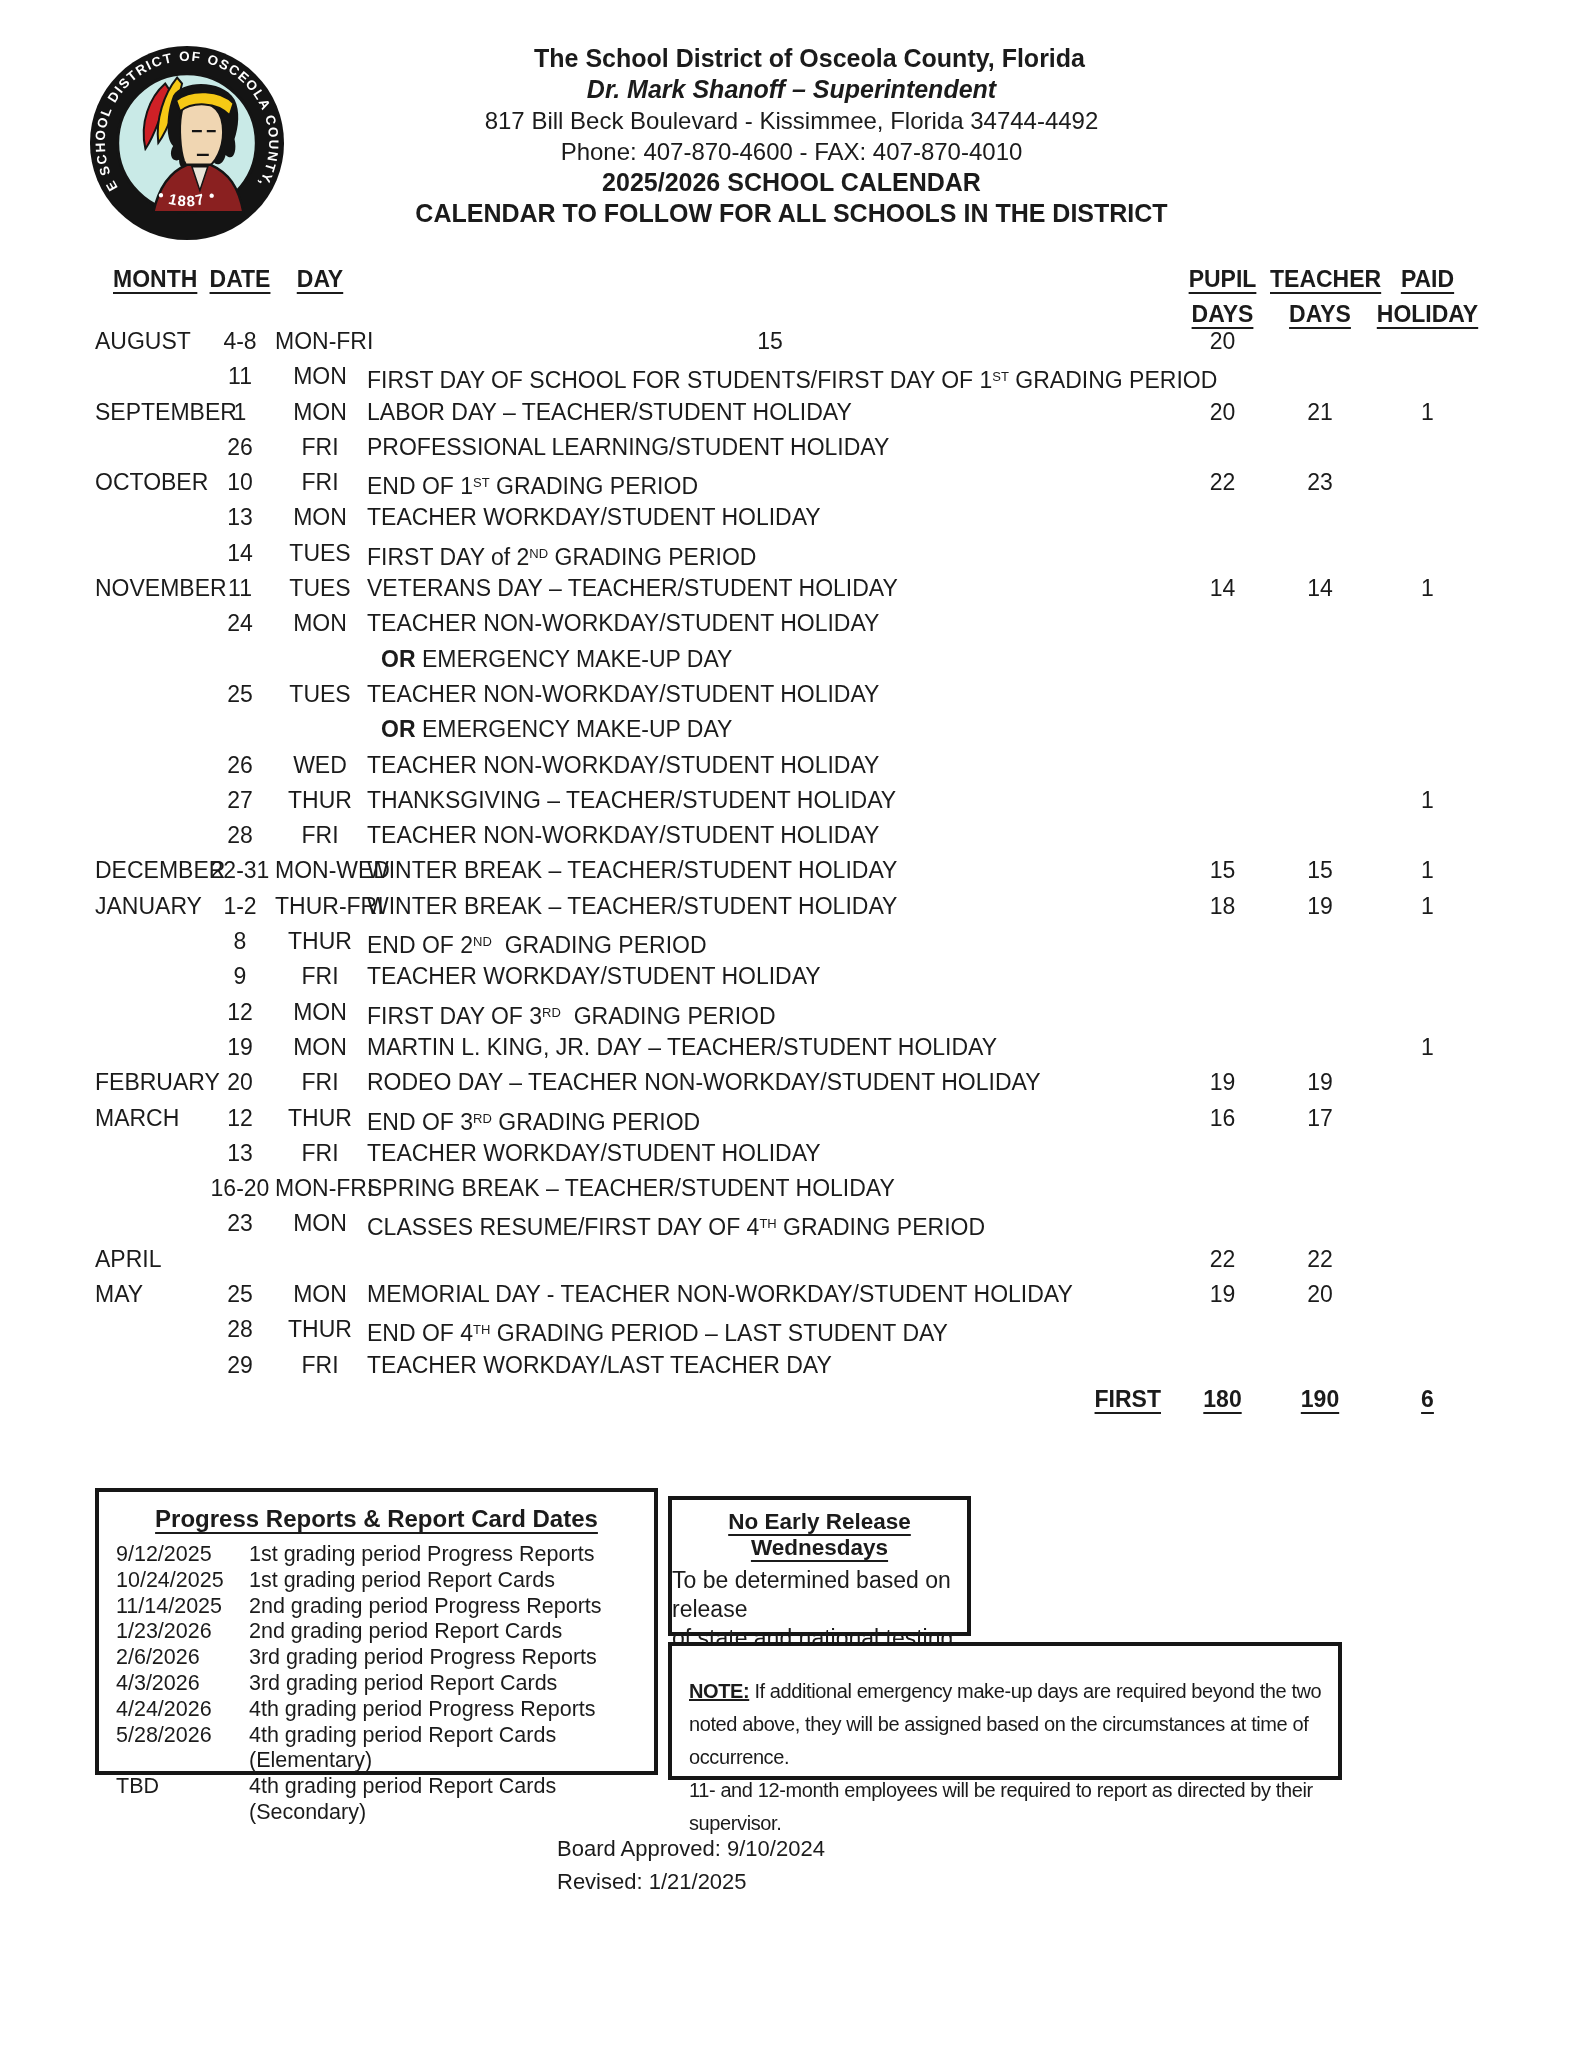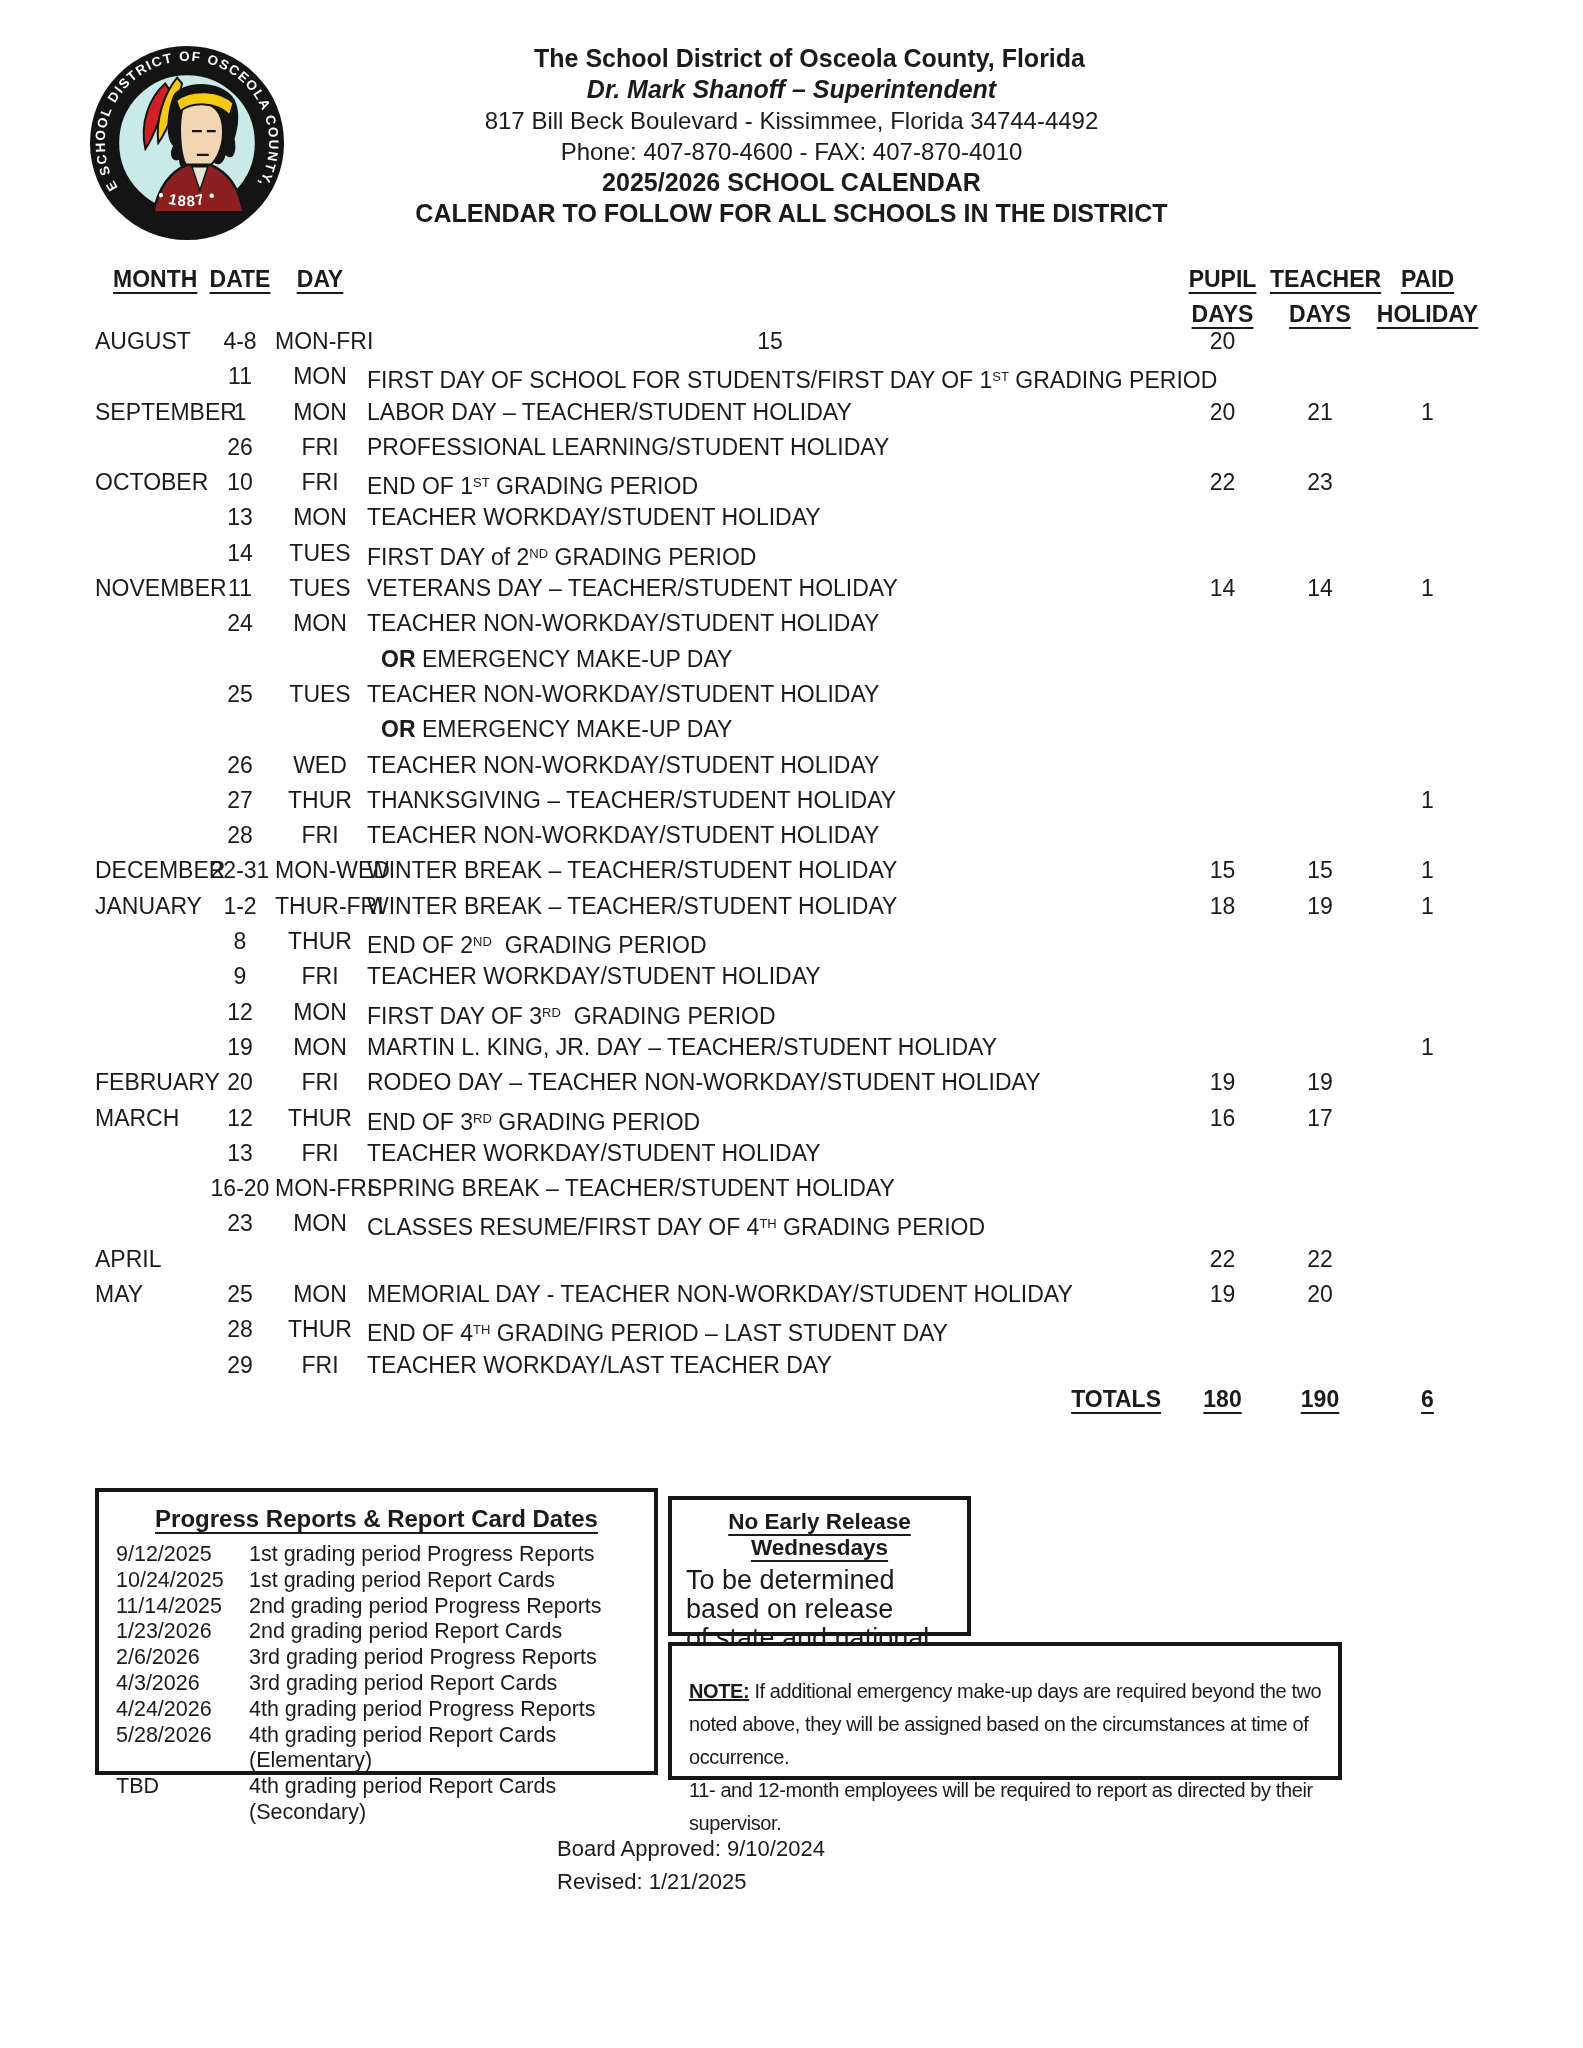--- a/index.html
+++ b/index.html
@@ -48,21 +48,21 @@
 
   
   .box { position:absolute; box-sizing:border-box; border:4px solid #161616; background:#fff; }
   .box-progress { left:95px; top:1488px; width:563px; height:287px; }
   .bp-title { margin-top:13px; text-align:center; font-size:24px; font-weight:bold; }
   .bp-entries { margin-top:9px; padding-left:17px; font-size:21.5px; }
   .bp-row { display:grid; grid-template-columns:133px auto; line-height:25.8px; }
 
   .box-noearly { left:668px; top:1496px; width:303px; height:140px; }
   .ne-title { margin-top:9px; text-align:center; font-size:22.5px; font-weight:bold; }
-  .ne-lines { padding-left:14px; margin-top:5px; font-size:27px; line-height:29px; }
+  .ne-lines { margin-top:5px; font-size:23px; line-height:29px; }
 
   .box-note { left:668px; top:1642px; width:674px; height:138px; padding:29px 16px 0 17px; }
   .note-text { font-size:20px; letter-spacing:-0.4px; line-height:33px; }
   .note-label { font-weight:bold; text-decoration:underline; text-decoration-thickness:2px; }
 
   .footer { position:absolute; left:524px; top:1832px; font-size:22px; line-height:33px;margin-left:33px; }
 </style>
 </head>
 <body>
 
@@ -422,21 +422,21 @@
         <div class="c-num"></div>
         <div class="c-num"></div>
       </div>
     </div>
 
   <div class="totals-row grid">
     <div></div>
       <div></div>
       <div></div>
       <div></div>
-    <div class="t-label"><span class="u">TOTALS</span></div>
+    <div class="t-label"><span class="u">FIRST</span></div>
     <div class="c-num"><span class="u">180</span></div>
     <div class="c-num"><span class="u">190</span></div>
     <div class="c-num"><span class="u">6</span></div>
   </div>
 
   <div class="box box-progress">
     <div class="bp-title"><span class="u">Progress Reports &amp; Report Card Dates</span></div>
     <div class="bp-entries" id="bp-entries">
         <div class="bp-row">
           <div class="">9/12/2025</div>

